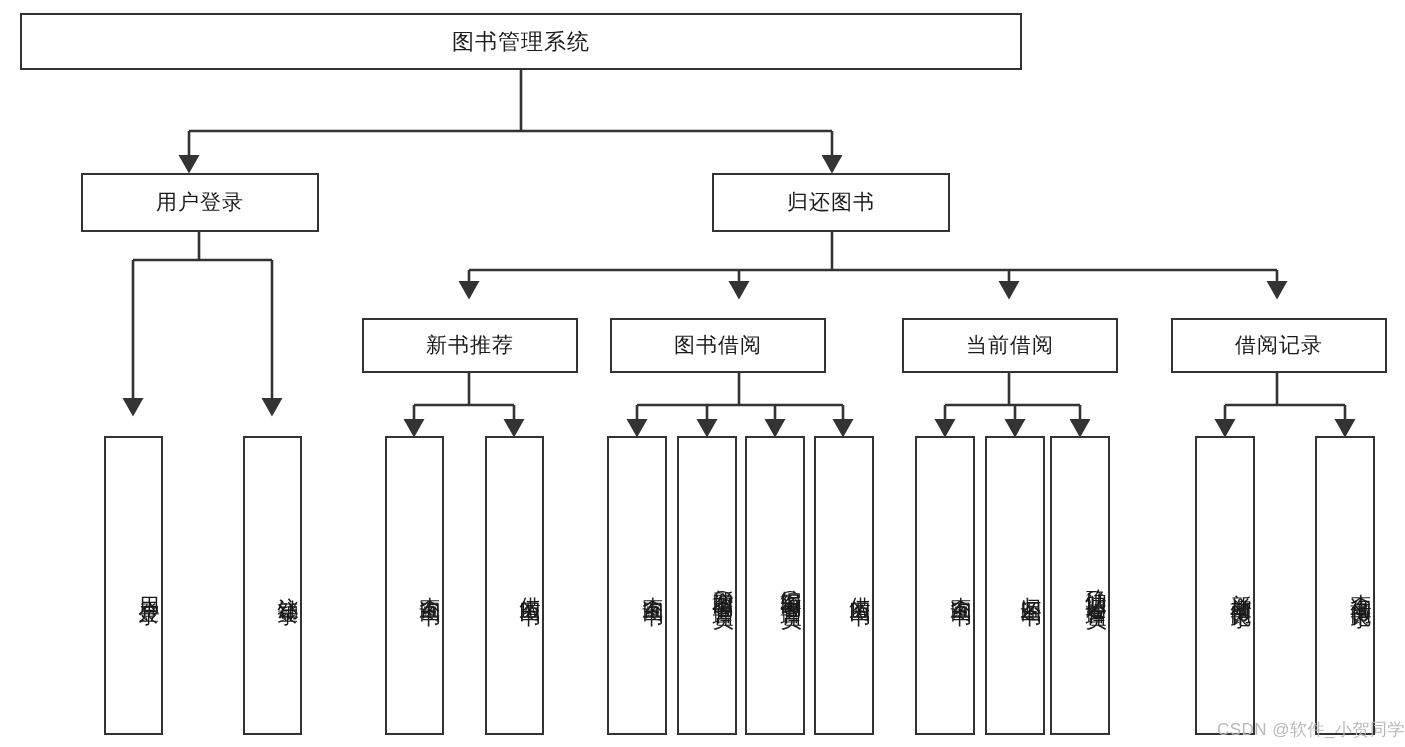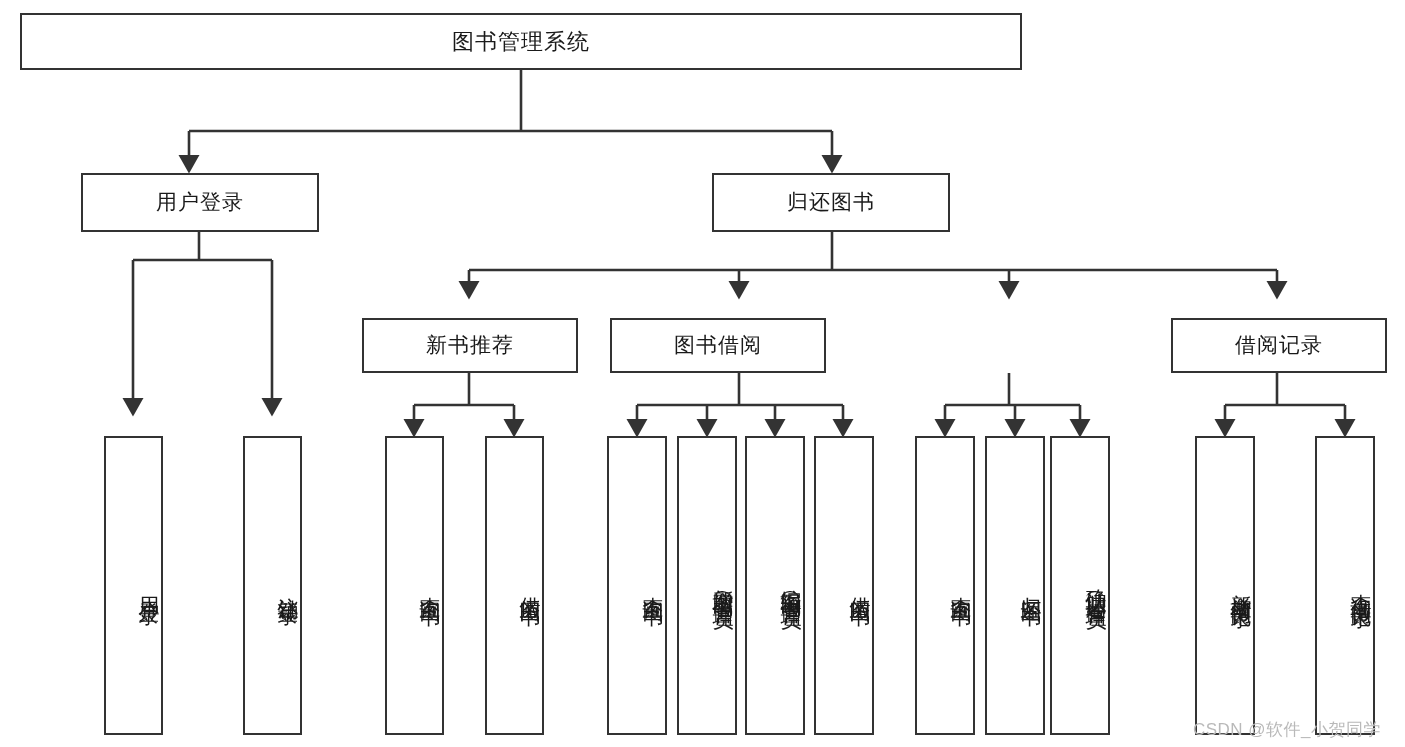--- a/index.html
+++ b/index.html
@@ -57,21 +57,21 @@
   }
   .node.vertical .label {
     writing-mode: vertical-rl;
     text-orientation: upright;
   }
   #root-node {
     font-size: 22px;
   }
   #watermark {
     position: absolute;
-    right: 24px;
+    right: 0;
     bottom: 6px;
     font-size: 17px;
     color: #b9b9b9;
     letter-spacing: 0.5px;
     white-space: nowrap;
     user-select: none;
   }
 </style>
 </head>
 <body>
@@ -142,20 +142,23 @@
   </div>
 
   <div class="node horizontal" style="left:362px; top:318px; width:216px; height:55px;justify-content:center;">
     <span class="label">新书推荐</span>
   </div>
 
   <div class="node horizontal" style="left:610px; top:318px; width:216px; height:55px;">
     <span class="label">图书借阅</span>
   </div>
 
+  <div class="node horizontal" style="left:902px; top:318px; width:216px; height:55px;">
+    <span class="label">当前借阅</span>
+  </div>
 
   <div class="node horizontal" style="left:1171px; top:318px; width:216px; height:55px;">
     <span class="label">借阅记录</span>
   </div>
 
   <div class="node vertical" style="left:104px; top:436px; width:59px; height:299px;">
     <span class="label">用户登录</span>
   </div>
 
   <div class="node vertical" style="left:243px; top:436px; width:59px; height:299px;">

